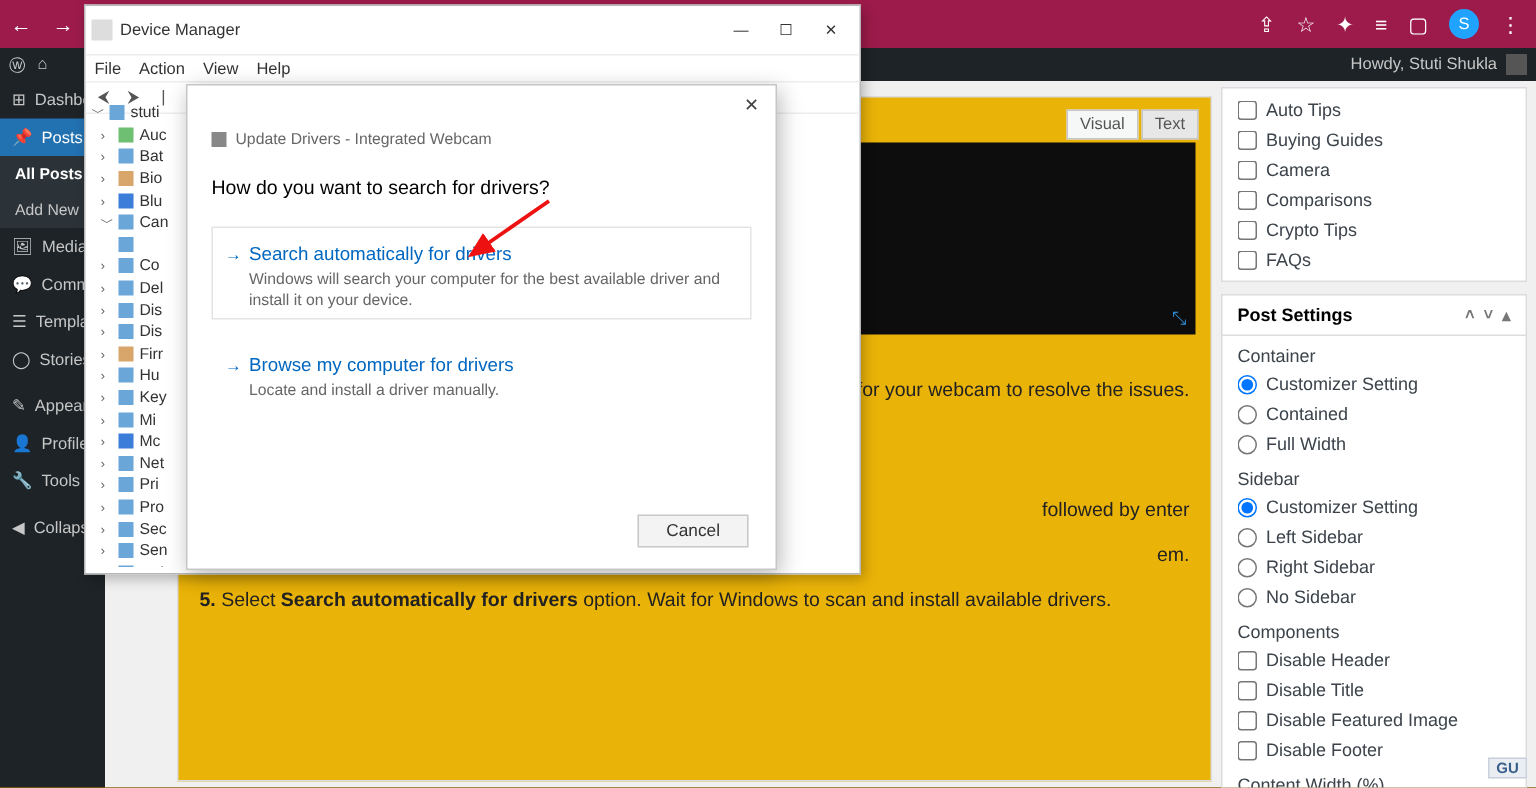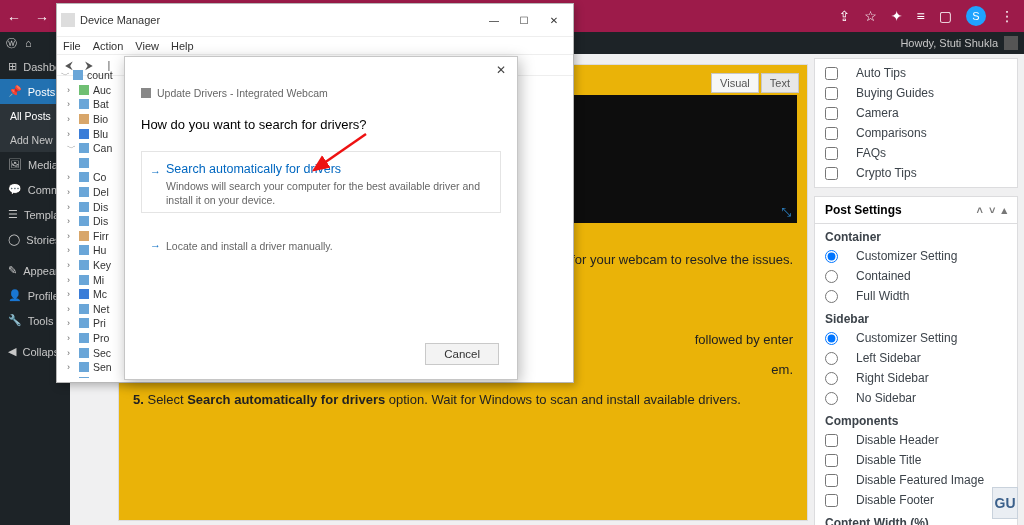--- a/index.html
+++ b/index.html
@@ -16,44 +16,44 @@
 .wp-admin-bar { position: absolute; left: 0; right: 0; top: 32px; height: 22px; background: #1d2327; color: #c7c7c7; display: flex; align-items: center; font-size: 11px; padding: 0 6px; }
 .wp-admin-bar .wp-icon { margin-right: 8px; }
 .wp-admin-bar .rhs { margin-left: auto; display: flex; gap: 6px; align-items: center; }
 .wp-admin-bar .user-av { width: 14px; height: 14px; background: #555; }
 
 
 .wp-sidebar { position: absolute; left: 0; top: 54px; bottom: 0; width: 70px; background: #1d2327; color: #c7c7c7; font-size: 11px; }
 .wp-sidebar .item { display: flex; align-items: center; gap: 6px; padding: 6px 8px; cursor: pointer; }
 .wp-sidebar .item.active { background: #2271b1; color: #fff; }
 .wp-sidebar .item.sub { padding-left: 10px; background: #2c3338; color: #c7c7c7; font-size: 10.5px; }
-.wp-sidebar .item.sub.cur { color: #fff; }
+.wp-sidebar .item.sub.cur { color: #fff; font-weight: bold; }
 .wp-sidebar .sep { height: 6px; }
 
 
 .main-area { position: absolute; left: 70px; right: 0; top: 54px; bottom: 0; background: #f0f0f1; }
 .editor-frame { position: absolute; left: 48px; right: 216px; top: 10px; bottom: 4px; background: #eab308; border: 1px solid #dcdcde; }
 .editor-frame .view-toggle { position: absolute; right: 8px; top: 8px; display: flex; gap: 2px; }
 .editor-frame .vt { font-size: 11px; padding: 3px 8px; border: 1px solid #c7c7c7; background: #f6f7f7; color: #555; cursor: pointer; }
 .editor-frame .expand-icon { position: absolute; right: 14px; top: 36px; font-size: 12px; color: #555; }
 .media-box { position: absolute; left: 10px; right: 10px; top: 30px; height: 128px; background: #0d0d0d; }
 .media-box .corner { position: absolute; right: 6px; bottom: 4px; font-size: 12px; color: #2f8dd6; }
 .body-text { position: absolute; left: 14px; right: 14px; top: 175px; font-size: 13px; line-height: 1.55; color: #222; }
 .body-text p { margin: 10px 0; }
 .body-text b { font-weight: 700; }
 .footer-bar { position: absolute; left: 8px; right: 8px; bottom: 6px; border-top: 1px solid #dcdcde; font-size: 11px; color: #555; display: flex; justify-content: space-between; padding: 4px 4px 0 4px; }
 
 
 .right-side { position: absolute; right: 6px; top: 4px; width: 204px; bottom: 0; }
 .panel { background: #fff; border: 1px solid #dcdcde; margin-bottom: 8px; font-size: 12px; color: #3c434a; }
-.panel .row { display: flex; align-items: flex-end; gap: 18px; padding: 3px 10px; }
+.panel .row { display: flex; align-items: flex-end; gap: 6px; padding: 3px 10px; }
 .panel .row input[type=checkbox], .panel .row input[type=radio] { margin: 0; }
 .panel-hdr { background: #fff; border: 1px solid #dcdcde; padding: 6px 10px; font-size: 12px; font-weight: 600; display: flex; align-items: center; }
 .panel-hdr .hdr-icons { margin-left: auto; display: flex; gap: 6px; color: #777; font-size: 11px; }
-.panel .section-title { font-weight: 700; padding: 6px 10px 2px 10px; font-size: 12px; }
+.panel .section-title { font-weight: 400; padding: 6px 10px 2px 10px; font-size: 12px; }
 
 
 .dm-window { position: absolute; left: 56px; top: 3px; width: 518px; height: 380px; background: #fff; border: 1px solid #b7b7b7; box-shadow: 2px 3px 8px rgba(0,0,0,.25); z-index: 50; }
 .dm-title { height: 22px; display: flex; align-items: center; padding: 16px 4px; font-size: 11px; color: #333; }
 .dm-title .t-icon { width: 14px; height: 14px; margin-right: 5px; background: #ddd; display: inline-block; }
 .dm-title .win-btns { margin-left: auto; display: flex; }
 .dm-title .win-btn { width: 30px; height: 20px; display: flex; align-items: center; justify-content: center; font-size: 10px; color: #333; }
 .dm-menu { height: 18px; display: flex; align-items: center; gap: 12px; padding: 0 6px; font-size: 11px; color: #333; border-top: 1px solid #eee; }
 .dm-tool { height: 22px; display: flex; align-items: center; gap: 4px; padding: 0 4px; border-top: 1px solid #eee; border-bottom: 1px solid #eee; }
 .dm-tool .tb { width: 16px; height: 16px; display: flex; align-items: center; justify-content: center; font-size: 11px; color: #555; }
@@ -76,21 +76,21 @@
 .ud-opt.one { top: 94px; height: 62px; }
 .ud-opt.two { top: 168px; height: 46px; border-color: transparent; }
 .ud-opt .arrow { position: absolute; left: 8px; top: 12px; color: #0067c0; font-size: 11px; }
 .ud-opt .title { color: #0067c0; font-size: 12.5px; }
 .ud-opt .desc { color: #666; font-size: 10.5px; margin-top: 3px; line-height: 1.35; }
 .ud-cancel { position: absolute; right: 18px; bottom: 14px; padding: 4px 18px; font-size: 11.5px; background: #f3f3f3; border: 1px solid #c9c9c9; color: #333; }
 
 
 .red-arrow { position: absolute; left: 306px; top: 130px; z-index: 70; pointer-events: none; }
 
-.bt-watermark { position: absolute; right: 6px; bottom: 6px; width: 26px; height: 32px; background: #eaeef3; border: 1px solid #c9d2dc; display: flex; align-items: center; justify-content: center; font-size: 14px; font-weight: 700; color: #3a5f8a; z-index: 5; }
+.bt-watermark { position: absolute; right: 6px; bottom: 6px; width: 26px; height: 14px; background: #eaeef3; border: 1px solid #c9d2dc; display: flex; align-items: center; justify-content: center; font-size: 10px; font-weight: 700; color: #3a5f8a; z-index: 5; }
 </style>
 </head>
 <body>
 
 <div class="chrome-strip">
   <div class="arrow">←</div>
   <div class="arrow">→</div>
   <div class="right-icons">
     <span class="ext-icon">⇪</span>
     <span class="ext-icon">☆</span>
@@ -195,25 +195,25 @@
       <div class="row">
           <input type="checkbox" style="">
           <span>Camera</span>
         </div>
       <div class="row">
           <input type="checkbox" style="">
           <span>Comparisons</span>
         </div>
       <div class="row">
           <input type="checkbox" style="">
+          <span>Crypto Tips</span>
+        </div>
+      <div class="row">
+          <input type="checkbox" style="">
           <span>FAQs</span>
-        </div>
-      <div class="row">
-          <input type="checkbox" style="">
-          <span>Crypto Tips</span>
         </div>
     </div>
 
     <div class="panel-hdr">
       <span>Post Settings</span>
       <span class="hdr-icons">
           <span>˄</span>
           <span>˅</span>
           <span>▴</span>
         </span>
@@ -302,21 +302,21 @@
     <span class="tb">▣</span>
     <span class="tb">🖵</span>
     <span class="tb">🖵</span>
     <span class="tb red">✕</span>
     <span class="tb">◉</span>
   </div>
   <div class="dm-tree">
     <div class="node" style="padding-left:0">
         <span class="tri">﹀</span>
         <span class="dev-ico"></span>
-        <span>count</span>
+        <span>stuti</span>
       </div>
     <div class="node">
         <span class="tri">›</span>
         <span class="dev-ico g"></span>
         <span>Auc</span>
       </div>
     <div class="node">
         <span class="tri">›</span>
         <span class="dev-ico"></span>
         <span>Bat</span>
@@ -428,20 +428,21 @@
   <div class="ud-q">How do you want to search for drivers?</div>
 
   <div class="ud-opt one">
     <span class="arrow">→</span>
     <div class="title">Search automatically for drivers</div>
     <div class="desc">Windows will search your computer for the best available driver and install it on your device.</div>
   </div>
 
   <div class="ud-opt two">
     <span class="arrow">→</span>
+    <div class="title">Browse my computer for drivers</div>
     <div class="desc">Locate and install a driver manually.</div>
   </div>
 
   <button class="ud-cancel">Cancel</button>
 </div>
 
 <svg class="red-arrow" width="70" height="50">
   <defs>
       <marker id="ah" markerWidth="8" markerHeight="8" refX="6" refY="3" orient="auto">
         <path d="M0,0 L7,3 L0,6 Z" fill="#e11"></path>

